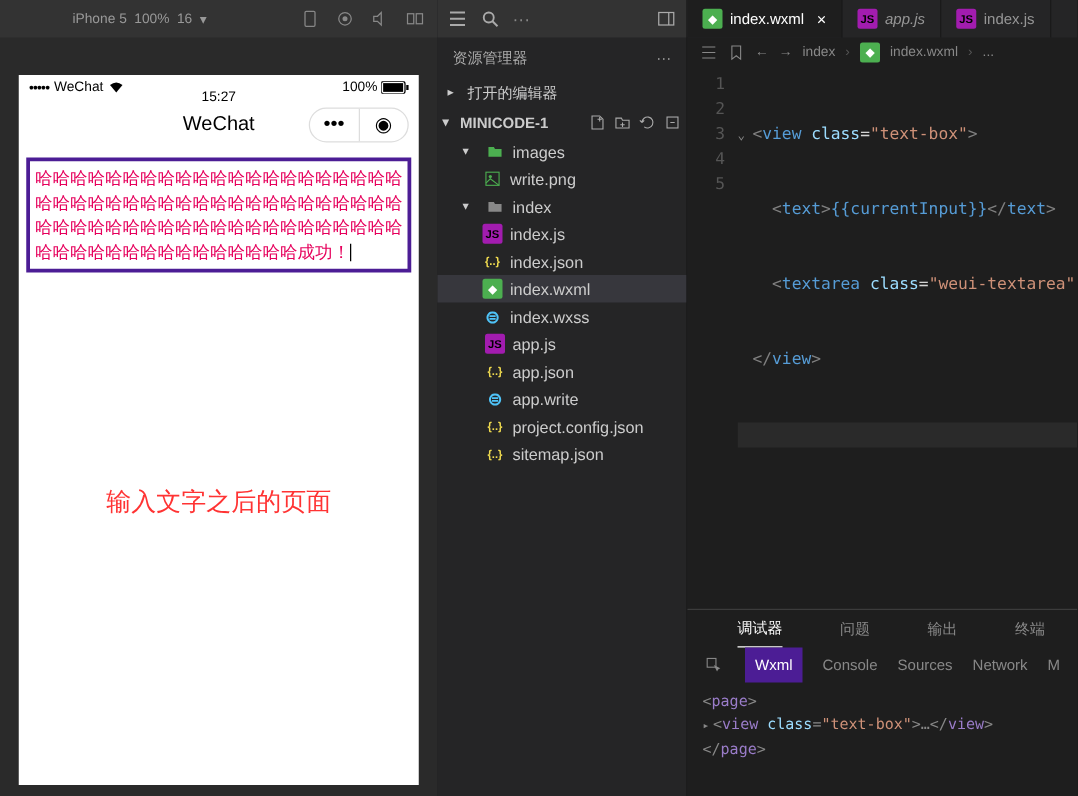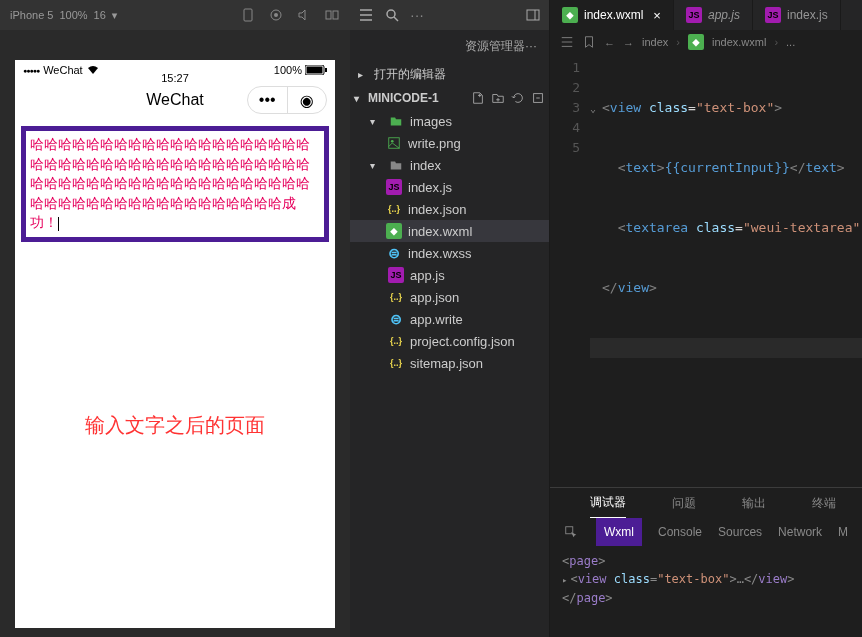--- a/index.html
+++ b/index.html
@@ -1,43 +1,43 @@
 <!DOCTYPE html>
 <html><head>
   <meta charset="utf-8">
   <style>
     * { margin: 0; padding: 0; box-sizing: border-box; }
     body { font-family: -apple-system, "Segoe UI", sans-serif; background: #1e1e1e; color: #ccc; width: 862px; height: 637px; overflow: hidden; display: flex; }
     
     
     .simulator-panel { width: 350px; background: #2a2a2a; display: flex; flex-direction: column; }
     .sim-toolbar { height: 30px; background: #333; display: flex; align-items: center; padding: 0 10px; font-size: 11px; color: #999; gap: 8px; }
-    .sim-toolbar-left { display: flex; align-items: center; gap: 6px; }
+    .sim-toolbar-left { display: flex; align-items: center; gap: 6px; margin-left: 48px; }
     .sim-toolbar-right { margin-left: auto; display: flex; gap: 12px; }
     .sim-toolbar-icon { width: 16px; height: 16px; display: flex; align-items: center; justify-content: center; cursor: pointer; }
     .sim-device-area { flex: 1; display: flex; justify-content: center; padding-top: 30px; }
     .phone { width: 320px; height: 568px; background: #fff; color: #000; }
     .phone-status { height: 20px; display: flex; align-items: center; padding: 0 8px; font-size: 11px; justify-content: space-between; }
     .phone-status-left { display: flex; align-items: center; gap: 4px; }
     .phone-status-center { position: absolute; left: 50%; transform: translateX(-50%); margin-top: 15px; }
     .phone-status { position: relative; }
     .phone-status-right { display: flex; align-items: center; gap: 3px; }
     .phone-nav { height: 40px; display: flex; align-items: center; justify-content: center; position: relative; font-size: 16px; }
     .phone-nav-capsule { position: absolute; right: 8px; display: flex; border: 1px solid #ddd; border-radius: 14px; height: 28px; width: 80px; }
     .capsule-half { flex: 1; display: flex; align-items: center; justify-content: center; }
     .capsule-half:first-child { border-right: 1px solid #ddd; }
     .phone-content { padding: 6px; }
-    .text-box { border: 5px solid #4c1d95; padding: 4px; font-size: 14px; line-height: 1.4; color: #e6005c; word-break: break-all; }
+    .text-box { border: 3px solid #4c1d95; padding: 4px; font-size: 14px; line-height: 1.4; color: #e6005c; word-break: break-all; }
     .annotation { text-align: center; color: #ff3333; font-size: 20px; margin-top: 170px; }
     
     
     .explorer-panel { width: 200px; background: #252526; display: flex; flex-direction: column; border-right: 1px solid #1a1a1a; }
     .explorer-header { height: 30px; background: #333; display: flex; align-items: center; padding: 0 8px; gap: 10px; }
     .explorer-header-icon { cursor: pointer; font-size: 14px; color: #888; }
-    .explorer-title { height: 32px; display: flex; align-items: center; justify-content: flex-end; padding: 0 12px; font-size: 12px; color: #aaa; }
+    .explorer-title { height: 32px; display: flex; align-items: center; justify-content: space-between; padding: 0 12px; font-size: 12px; color: #aaa; }
     .explorer-section { font-size: 12px; }
     .section-header { height: 24px; display: flex; align-items: center; padding: 0 8px; cursor: pointer; color: #ccc; gap: 4px; }
     .chevron { font-size: 10px; width: 12px; display: inline-block; }
     .project-header { height: 24px; display: flex; align-items: center; padding: 0 4px; cursor: pointer; color: #ccc; font-weight: bold; justify-content: space-between; }
     .project-actions { display: flex; gap: 6px; font-size: 12px; color: #888; }
     .project-actions span { cursor: pointer; }
     .tree-item { height: 22px; display: flex; align-items: center; cursor: pointer; color: #ccc; font-size: 13px; gap: 6px; }
     .tree-item.active { background: #37373d; }
     .indent-1 { padding-left: 20px; }
     .indent-2 { padding-left: 36px; }

